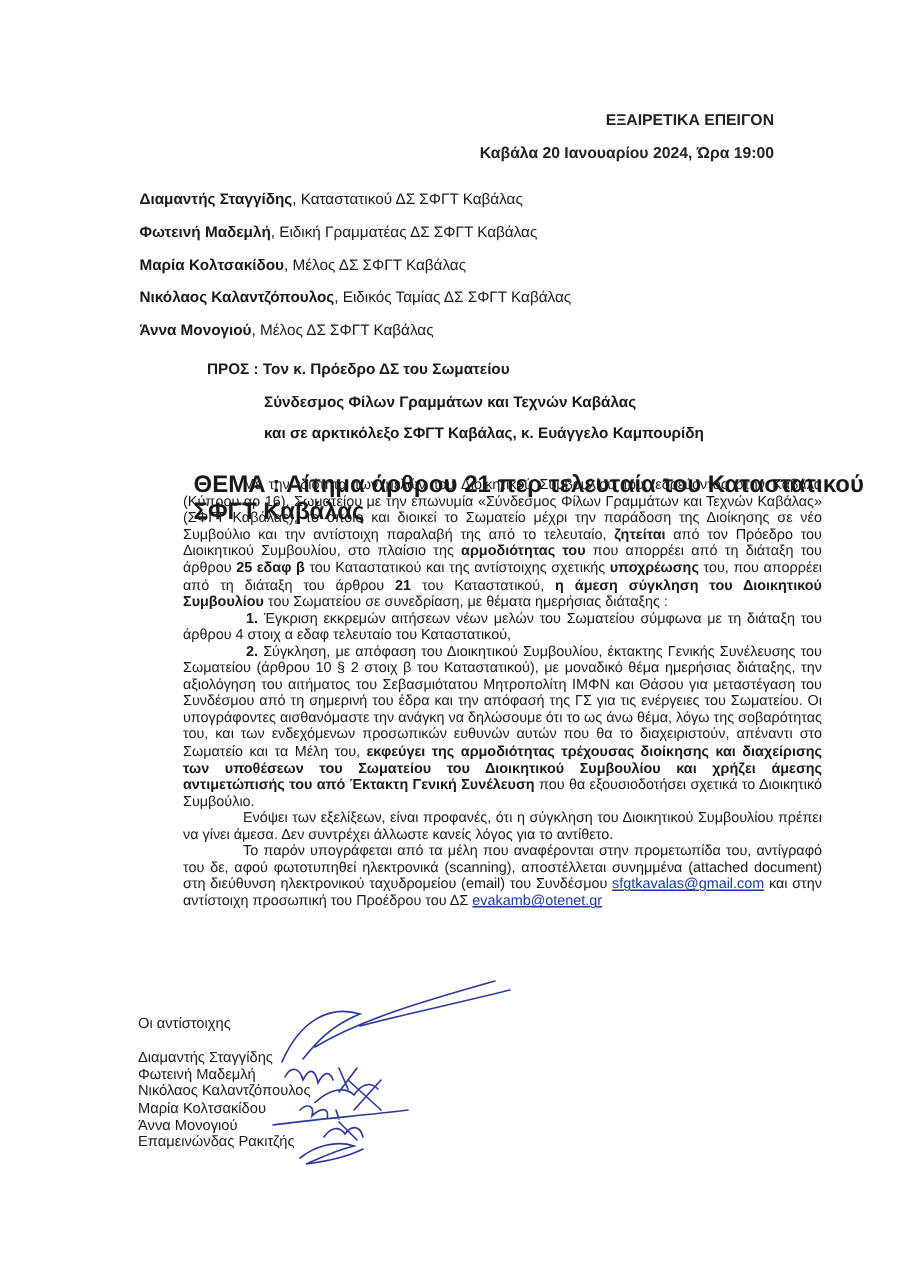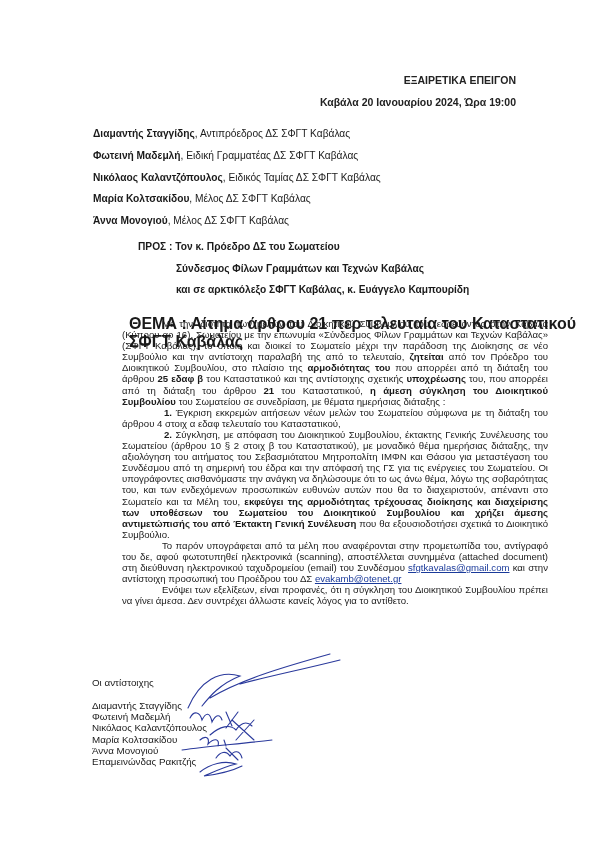--- a/index.html
+++ b/index.html
@@ -24,45 +24,45 @@
 </style>
 </head>
 <body>
 
 <div class="page">
 
   <div class="urgent">ΕΞΑΙΡΕΤΙΚΑ ΕΠΕΙΓΟΝ</div>
   <div class="dateline">Καβάλα 20 Ιανουαρίου 2024, Ώρα 19:00</div>
 
   <div class="addressees">
-    <div><b>Διαμαντής Σταγγίδης</b><span>, Αντιπρόεδρος ΔΣ ΣΦΓΤ Καβάλας</span></div>
+    <div><b>Διαμαντής Σταγγίδης</b><span>, Καταστατικού ΔΣ ΣΦΓΤ Καβάλας</span></div>
     <div><b>Φωτεινή Μαδεμλή</b><span>, Ειδική Γραμματέας ΔΣ ΣΦΓΤ Καβάλας</span></div>
+    <div><b>Μαρία Κολτσακίδου</b><span>, Μέλος ΔΣ ΣΦΓΤ Καβάλας</span></div>
     <div><b>Νικόλαος Καλαντζόπουλος</b><span>, Ειδικός Ταμίας ΔΣ ΣΦΓΤ Καβάλας</span></div>
-    <div><b>Μαρία Κολτσακίδου</b><span>, Μέλος ΔΣ ΣΦΓΤ Καβάλας</span></div>
     <div><b>Άννα Μονογιού</b><span>, Μέλος ΔΣ ΣΦΓΤ Καβάλας</span></div>
   </div>
 
   <div class="to-block">
     <div>ΠΡΟΣ : Τον κ. Πρόεδρο ΔΣ  του Σωματείου</div>
     <div class="indent">Σύνδεσμος Φίλων Γραμμάτων και Τεχνών Καβάλας</div>
     <div class="indent">και σε αρκτικόλεξο ΣΦΓΤ Καβάλας, κ. Ευάγγελο Καμπουρίδη</div>
   </div>
 
   <div class="subject">ΘΕΜΑ : Αίτημα άρθρου 21 περ τελευταία του Καταστατικού ΣΦΓΤ Καβάλας</div>
 
   <div class="body">
     <p><span>Με την ιδιότητα των μελών του Διοικητικού Συμβουλίου του, εδρεύοντος στην Καβάλα (Κύπρου αρ 16), Σωματείου με την επωνυμία «Σύνδεσμος Φίλων Γραμμάτων και Τεχνών Καβάλας» (ΣΦΓΤ Καβάλας), το οποίο και διοικεί το Σωματείο μέχρι την παράδοση της Διοίκησης σε νέο Συμβούλιο και την αντίστοιχη παραλαβή της από το τελευταίο, </span><b>ζητείται</b><span> από τον Πρόεδρο του Διοικητικού Συμβουλίου, στο πλαίσιο της </span><b>αρμοδιότητας του</b><span> που απορρέει από τη διάταξη του άρθρου </span><b>25 εδαφ β</b><span> του Καταστατικού και της αντίστοιχης σχετικής </span><b>υποχρέωσης</b><span> του, που απορρέει από τη διάταξη του άρθρου </span><b>21</b><span> του Καταστατικού, </span><b>η άμεση σύγκληση του Διοικητικού Συμβουλίου</b><span> του Σωματείου σε συνεδρίαση, με θέματα ημερήσιας διάταξης :</span></p>
 
     <p class="item"><b>1.</b><span> Έγκριση εκκρεμών αιτήσεων νέων μελών του Σωματείου σύμφωνα με τη διάταξη του άρθρου 4 στοιχ α εδαφ τελευταίο του Καταστατικού,</span></p>
 
     <p class="item"><b>2.</b><span> Σύγκληση, με απόφαση του Διοικητικού Συμβουλίου, έκτακτης Γενικής Συνέλευσης του Σωματείου (άρθρου 10   § 2 στοιχ β του Καταστατικού), με μοναδικό θέμα ημερήσιας διάταξης, την αξιολόγηση  του αιτήματος του Σεβασμιότατου Μητροπολίτη ΙΜΦΝ και Θάσου για μεταστέγαση του Συνδέσμου από τη  σημερινή του έδρα και την απόφασή της ΓΣ για τις ενέργειες του Σωματείου.   Οι υπογράφοντες αισθανόμαστε την ανάγκη να δηλώσουμε ότι το ως άνω θέμα, λόγω της σοβαρότητας του, και των ενδεχόμενων προσωπικών ευθυνών αυτών που θα το διαχειριστούν, απέναντι στο Σωματείο και τα Μέλη του, </span><b>εκφεύγει της αρμοδιότητας τρέχουσας διοίκησης και διαχείρισης των υποθέσεων του Σωματείου του Διοικητικού Συμβουλίου και χρήζει άμεσης αντιμετώπισής του από Έκτακτη Γενική Συνέλευση</b><span> που θα εξουσιοδοτήσει σχετικά το Διοικητικό Συμβούλιο.</span></p>
 
+    <p>Ενόψει των εξελίξεων, είναι προφανές, ότι η σύγκληση του Διοικητικού Συμβουλίου πρέπει να γίνει άμεσα. Δεν συντρέχει άλλωστε κανείς λόγος για το αντίθετο.</p>
+
     <p><span>Το παρόν υπογράφεται από τα μέλη που αναφέρονται στην προμετωπίδα του, αντίγραφό του δε, αφού φωτοτυπηθεί ηλεκτρονικά (scanning), αποστέλλεται συνημμένα (attached document) στη διεύθυνση  ηλεκτρονικού ταχυδρομείου (email) του Συνδέσμου </span><a href="#">sfgtkavalas@gmail.com</a><span> και στην αντίστοιχη προσωπική του Προέδρου του ΔΣ </span><a href="#">evakamb@otenet.gr</a></p>
-
-    <p>Ενόψει των εξελίξεων, είναι προφανές, ότι η σύγκληση του Διοικητικού Συμβουλίου πρέπει να γίνει άμεσα. Δεν συντρέχει άλλωστε κανείς λόγος για το αντίθετο.</p>
   </div>
 
   <div class="signers-label">Οι αντίστοιχης</div>
 
   <div class="signers">
     <div>Διαμαντής Σταγγίδης</div>
     <div>Φωτεινή Μαδεμλή</div>
     <div>Νικόλαος Καλαντζόπουλος</div>
     <div>Μαρία Κολτσακίδου</div>
     <div>Άννα Μονογιού</div>

